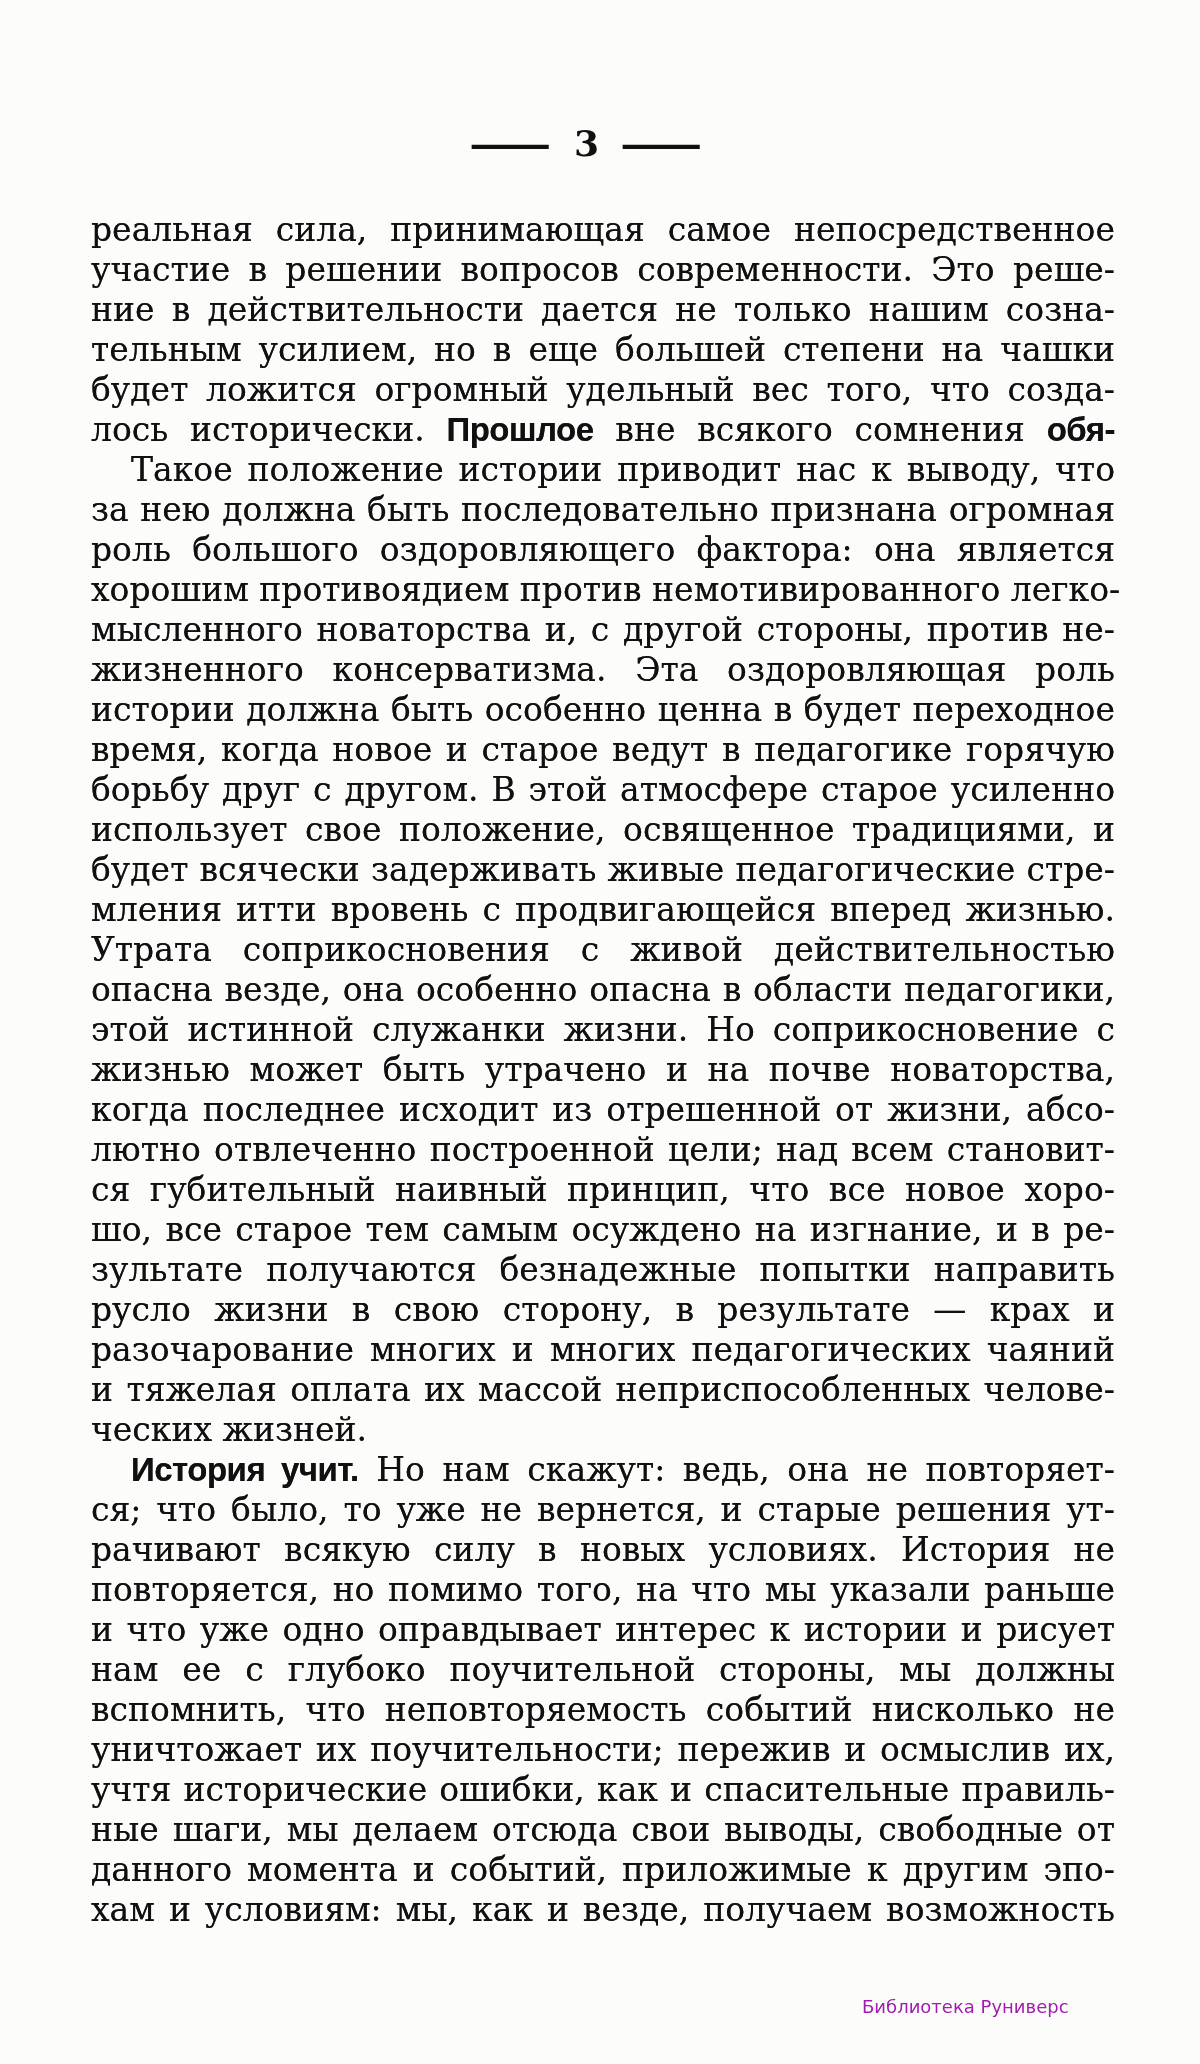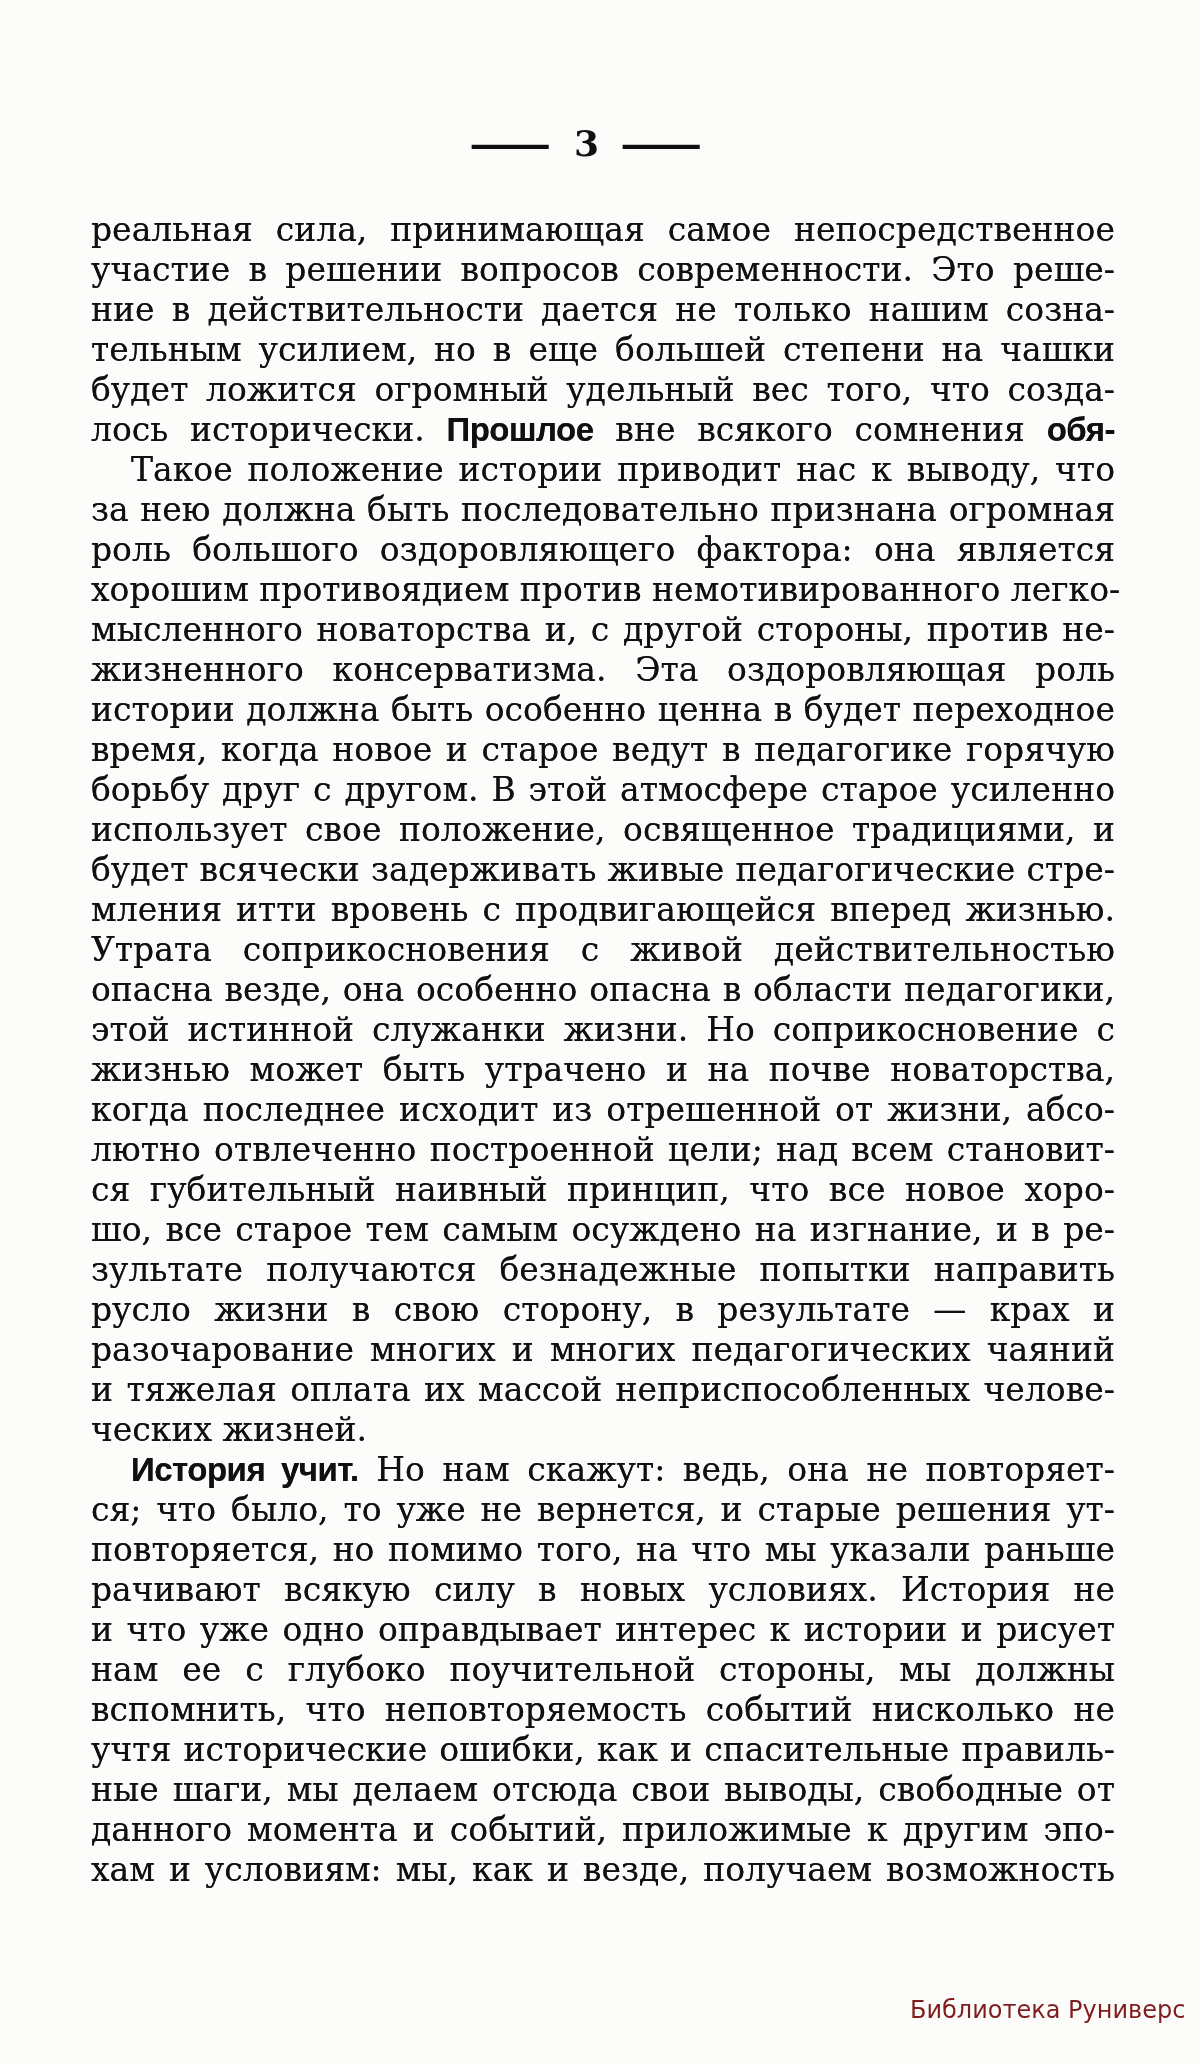--- a/index.html
+++ b/index.html
@@ -54,25 +54,24 @@
   .b {
     font-family: Liberation Sans, sans-serif;
     font-weight: 700;
     letter-spacing: -0.5px;
   }
   .watermark {
     position: absolute;
     left: 862px;
     top: 1996px;
     font-family: "DejaVu Sans", sans-serif;
-    font-size: 24px;
-    color: #7f1d1d;
+    font-size: 18px;
+    color: #a21caf;
     letter-spacing: 0px;
     text-shadow: none;
-    margin-left: 48px;
   }
 </style>
 </head>
 <body>
 
 <div class="page">
 
   <div class="header">
     <span class="hdash">—</span><span>3</span><span class="hdash">—</span>
   </div>
@@ -109,25 +108,26 @@
         <div class="line"><span>шо, все старое тем самым осуждено на изгнание, и в ре-</span></div>
         <div class="line"><span>зультате получаются безнадежные попытки направить</span></div>
         <div class="line"><span>русло жизни в свою сторону, в результате — крах и</span></div>
         <div class="line"><span>разочарование многих и многих педагогических чаяний</span></div>
         <div class="line"><span>и тяжелая оплата их массой неприспособленных челове-</span></div>
         <div class="line endline"><span>ческих жизней.</span></div>
       </div>
       <div class="para">
         <div class="line indent"><span class="b">История учит.</span><span> Но нам скажут: ведь, она не повторяет-</span></div>
         <div class="line"><span>ся; что было, то уже не вернется, и старые решения ут-</span></div>
+        <div class="line"><span>рачивают всякую силу в новых условиях. История не</span></div>
         <div class="line"><span>повторяется, но помимо того, на что мы указали раньше</span></div>
-        <div class="line"><span>рачивают всякую силу в новых условиях. История не</span></div>
         <div class="line"><span>и что уже одно оправдывает интерес к истории и рисует</span></div>
         <div class="line"><span>нам ее с глубоко поучительной стороны, мы должны</span></div>
         <div class="line"><span>вспомнить, что неповторяемость событий нисколько не</span></div>
+        <div class="line"><span>уничтожает их поучительности; пережив и осмыслив их,</span></div>
         <div class="line"><span>учтя исторические ошибки, как и спасительные правиль-</span></div>
         <div class="line"><span>ные шаги, мы делаем отсюда свои выводы, свободные от</span></div>
         <div class="line"><span>данного момента и событий, приложимые к другим эпо-</span></div>
         <div class="line"><span>хам и условиям: мы, как и везде, получаем возможность</span></div>
       </div>
     </div>
 
   <div class="watermark">Библиотека Руниверс</div>
 
 </div>

